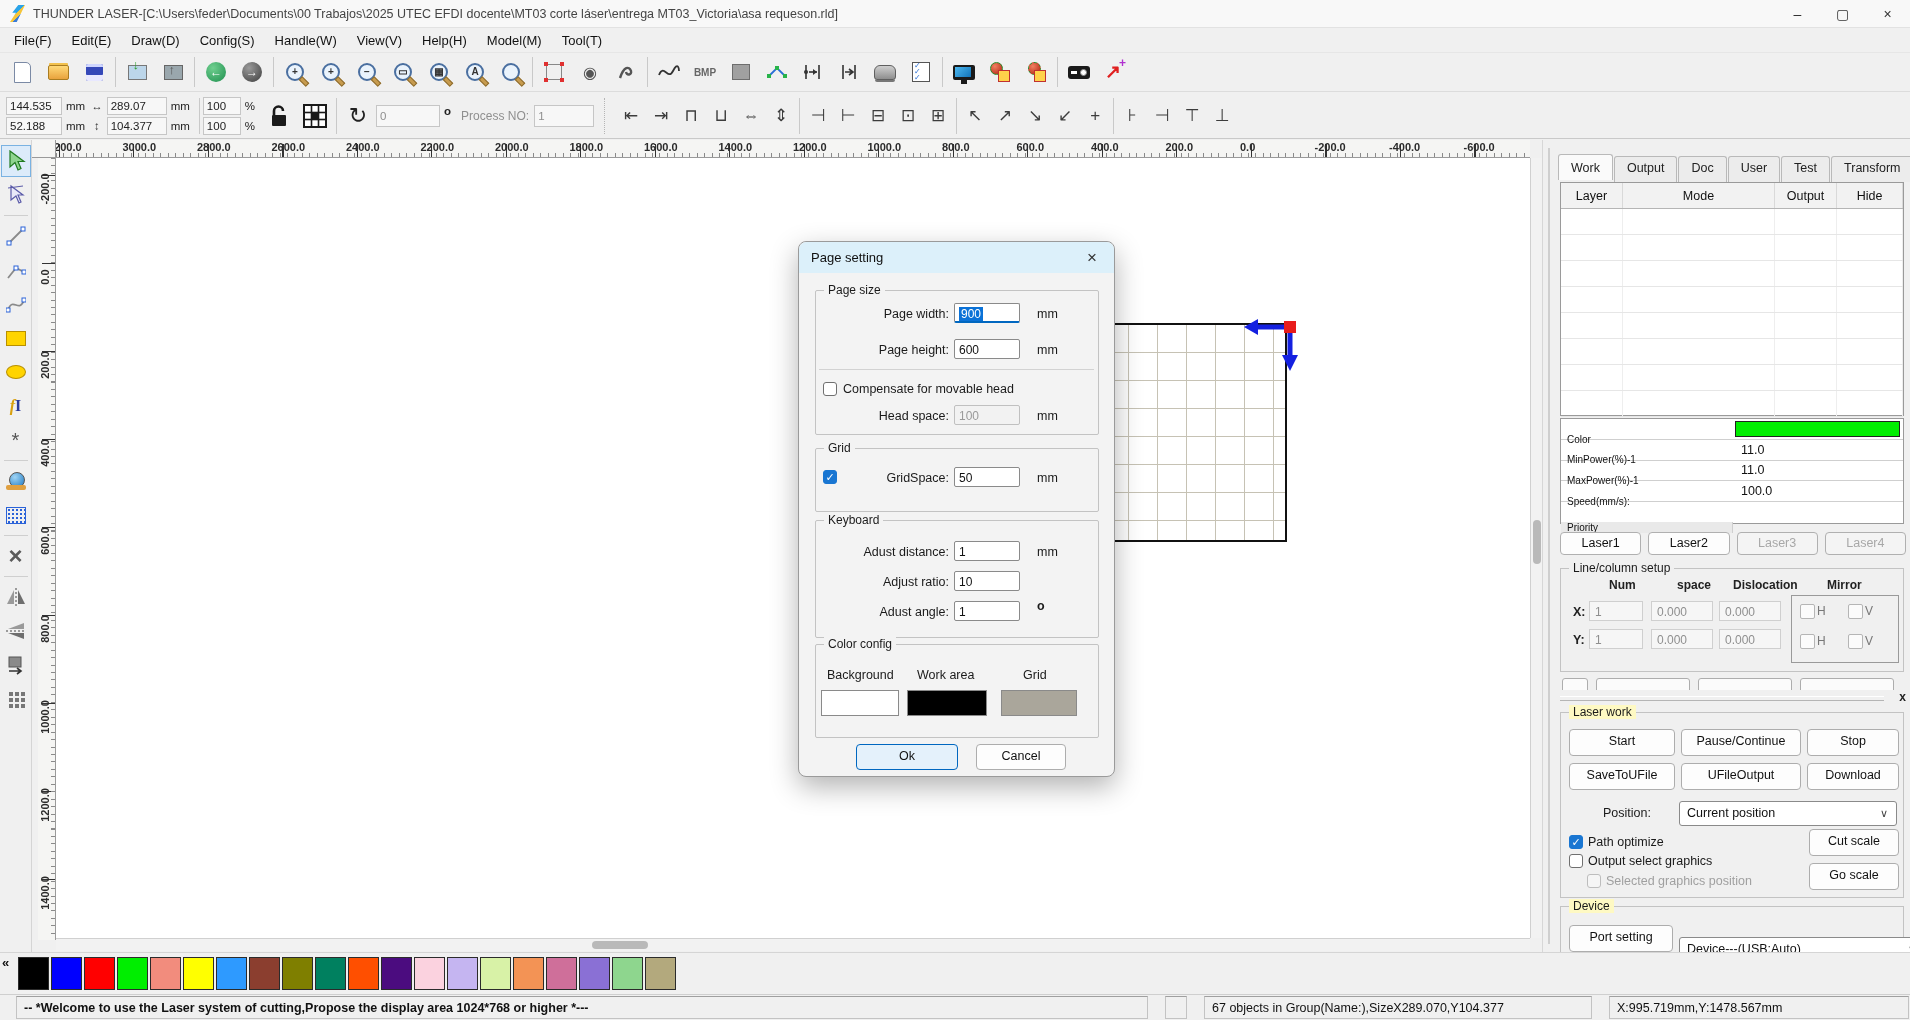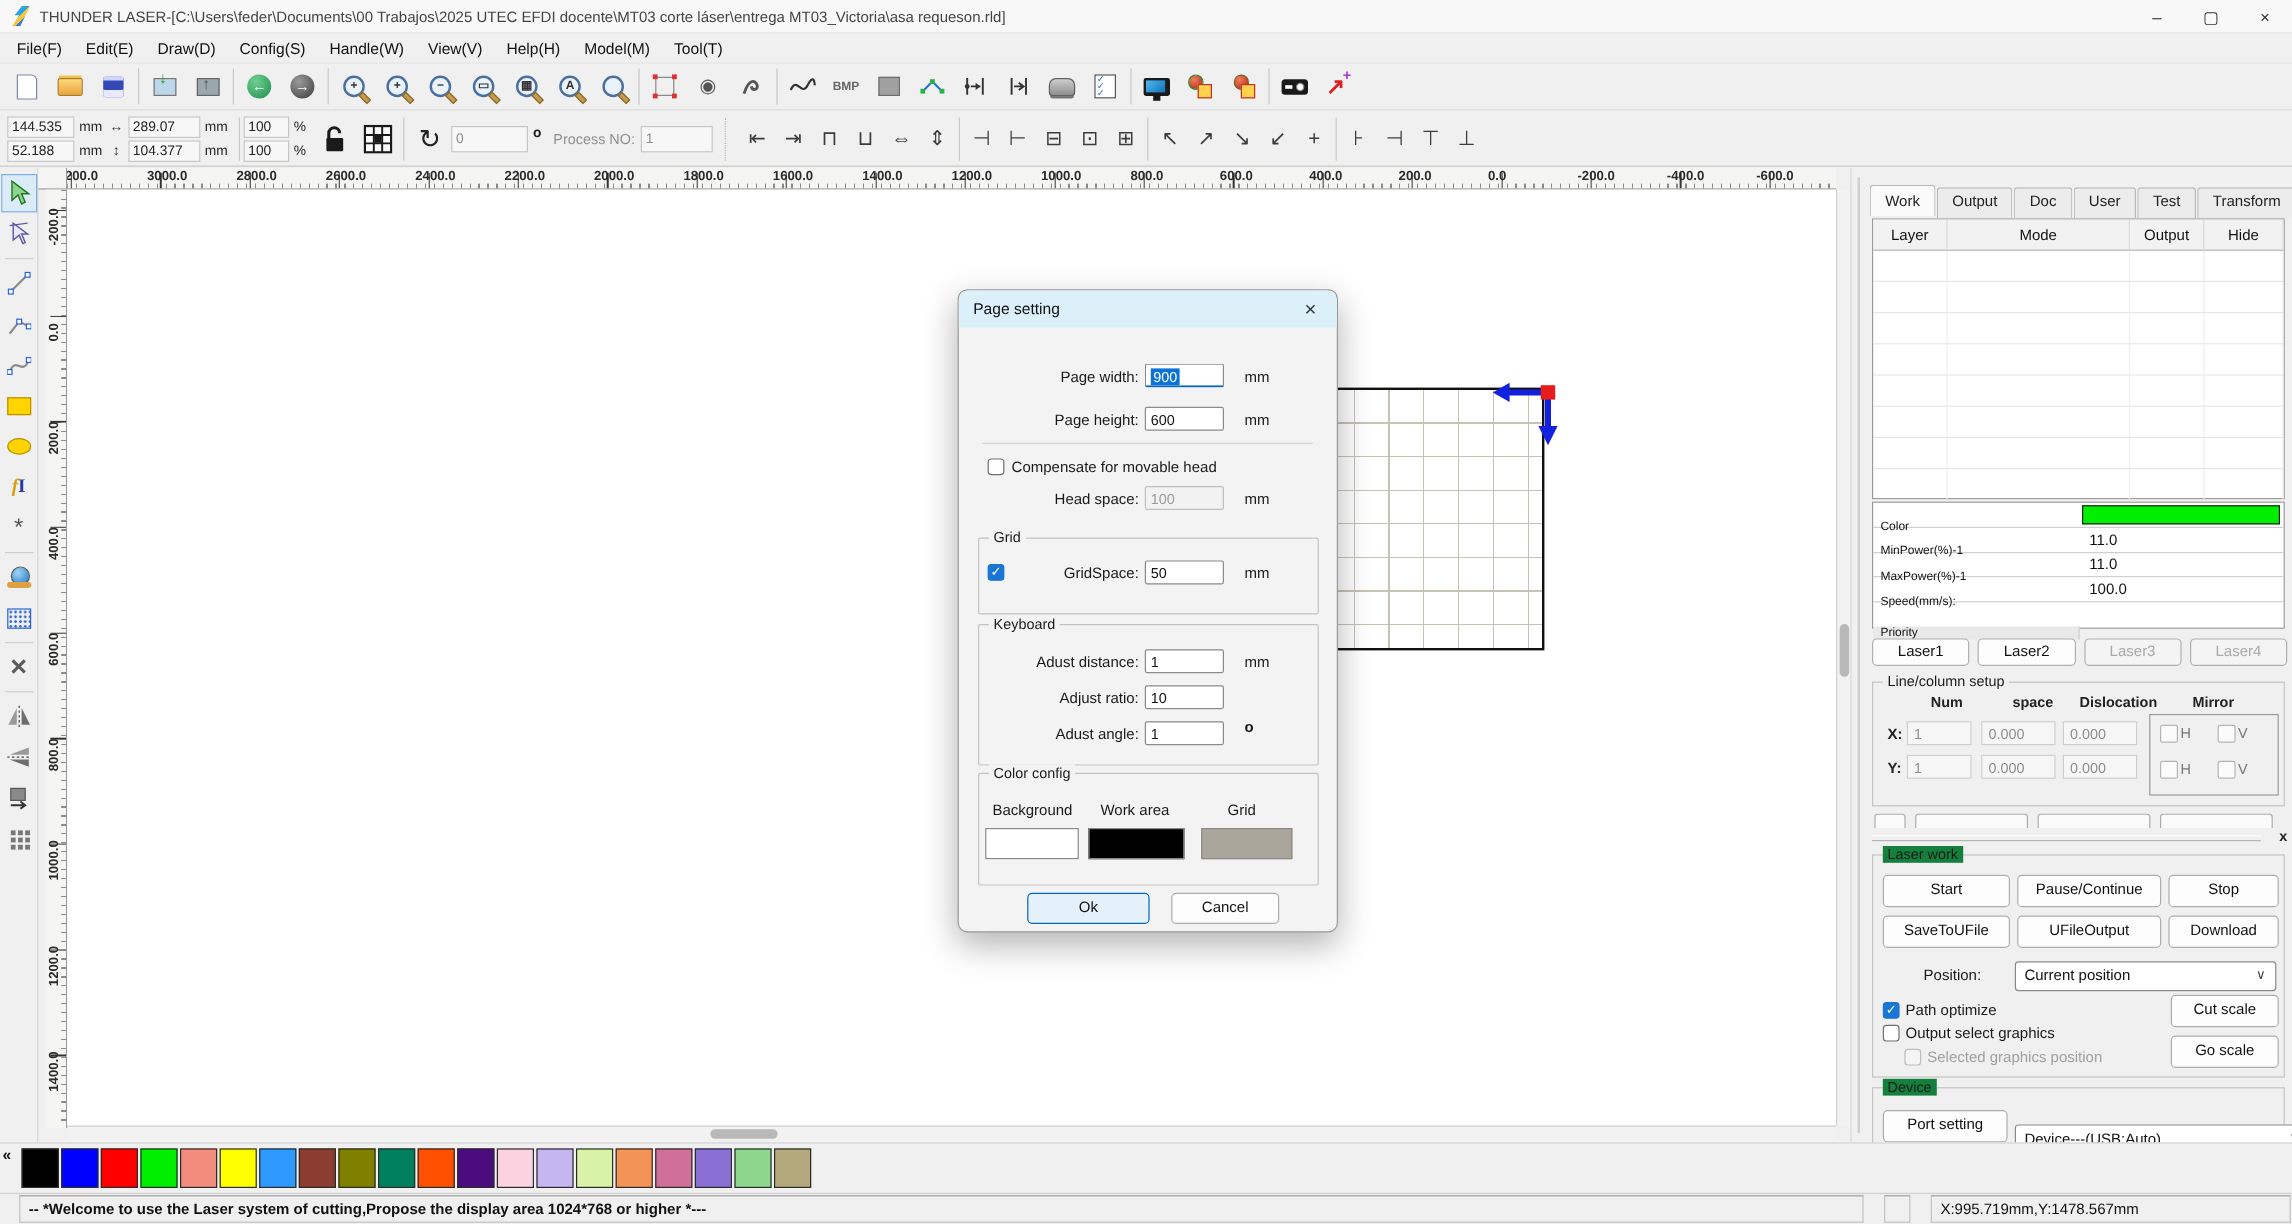--- a/index.html
+++ b/index.html
@@ -98,21 +98,21 @@
   .lcin{position:absolute;height:20px;background:#f6f6f6;border:1px solid #cfcfcf;font-size:12px;color:#8f8f8f;line-height:20px;padding-left:5px;box-sizing:border-box;}
   .mirrorbox{position:absolute;left:230px;top:26px;width:106px;height:66px;border:1px solid #9a9a9a;}
   .mcb{position:absolute;width:13px;height:13px;border:1px solid #b5b5b5;border-radius:2px;background:#fbfbfb;}
   .mlbl{position:absolute;font-size:12px;color:#777;}
   .partialrow{position:absolute;left:4px;top:538px;width:346px;height:12px;overflow:hidden;}
   .partialbtn{position:absolute;top:0;height:20px;background:#fbfbfb;border:1px solid #adadad;border-radius:3px;box-sizing:border-box;}
   .psplit{position:absolute;left:2px;top:552px;width:350px;height:12px;}
   .psplit::before{content:'';position:absolute;left:2px;right:24px;top:4px;height:3px;border-top:1px solid #fff;border-bottom:1px solid #b5b5b5;}
   .psplit-x{position:absolute;right:2px;top:-2px;font-size:12px;font-weight:bold;color:#222;}
   .lwgrp{position:absolute;left:4px;top:572px;width:344px;height:186px;border:1px solid #c3c3c3;box-sizing:border-box;}
-  .lwgrp .grp-legend,.devgrp .grp-legend{background:#15803d;}
+  .lwgrp .grp-legend,.devgrp .grp-legend{background:#fef9c3;}
   .lwbtn{position:absolute;height:25px;background:#fdfdfd;border:1px solid #adadad;border-radius:4px;font-size:12.5px;color:#111;text-align:center;line-height:23px;}
   .ddown{position:absolute;height:25px;background:#fff;border:1px solid #8a8a8a;border-radius:3px;font-size:12.5px;color:#111;line-height:23px;padding-left:7px;box-sizing:border-box;}
   .ddown .chev{position:absolute;right:8px;top:0;color:#444;font-size:11px;}
   .devgrp{position:absolute;left:4px;top:766px;width:344px;height:60px;border:1px solid #c3c3c3;box-sizing:border-box;}
   
   .palette-row{position:absolute;left:0;top:952px;width:1910px;height:42px;background:#f0f0f0;border-top:1px solid #d5d5d5;box-sizing:border-box;}
   .pal-collapse{position:absolute;left:2px;top:2px;font-size:13px;font-weight:bold;color:#111;}
   .swatch{position:absolute;top:4px;width:31px;height:33px;border:1px solid #2b2b2b;box-sizing:border-box;}
   
   .statusbar{position:absolute;left:0;top:994px;width:1910px;height:26px;background:#f0f0f0;border-top:1px solid #cfcfcf;display:flex;align-items:stretch;font-size:12.5px;color:#111;box-sizing:border-box;}
@@ -523,20 +523,23 @@
       <div class="vthumb"></div>
     </div>
   <div class="vsplit"></div>
 
   <div class="dialog">
     <div class="dlg-title">
         <span>Page setting</span>
       <div class="dlg-close">×</div>
     </div>
 
+    <div class="grp" style="left:16px;top:48px;width:282px;height:143px;">
+      <span class="grp-legend">Page size</span>
+    </div>
     <span class="dlabel" style="top:65px;">Page width:</span>
     <div class="dinput focus" style="top:61px;"><span class="dsel">900</span></div>
     <span class="dunit" style="top:65px;">mm</span>
     <span class="dlabel" style="top:101px;">Page height:</span>
     <div class="dinput" style="top:97px;">600</div>
     <span class="dunit" style="top:101px;">mm</span>
     <div class="dsep" style="top:127px;left:20px;right:20px;"></div>
     <div class="cb" style="left:24px;top:140px;"></div>
     <span class="cblabel" style="left:44px;top:140px;">Compensate for movable head</span>
     <span class="dlabel" style="top:167px;">Head space:</span>
@@ -759,16 +762,17 @@
         <div class="swatch" style="left: 546px; background: rgb(207, 111, 154);"></div>
         <div class="swatch" style="left: 579px; background: rgb(138, 112, 213);"></div>
         <div class="swatch" style="left: 612px; background: rgb(142, 214, 142);"></div>
         <div class="swatch" style="left: 645px; background: rgb(179, 169, 125);"></div>
       </div>
   </div>
 
   <div class="statusbar">
     <div class="scell grow">-- *Welcome to use the Laser system of cutting,Propose the display area 1024*768 or higher *---</div>
     <div class="scell" style="width:22px;"></div>
+    <div class="scell" style="width:388px;">67 objects in Group(Name:),SizeX289.070,Y104.377</div>
     <div class="scell" style="width:300px;">X:995.719mm,Y:1478.567mm</div>
   </div>
 
 </div>
 
 </body></html>

